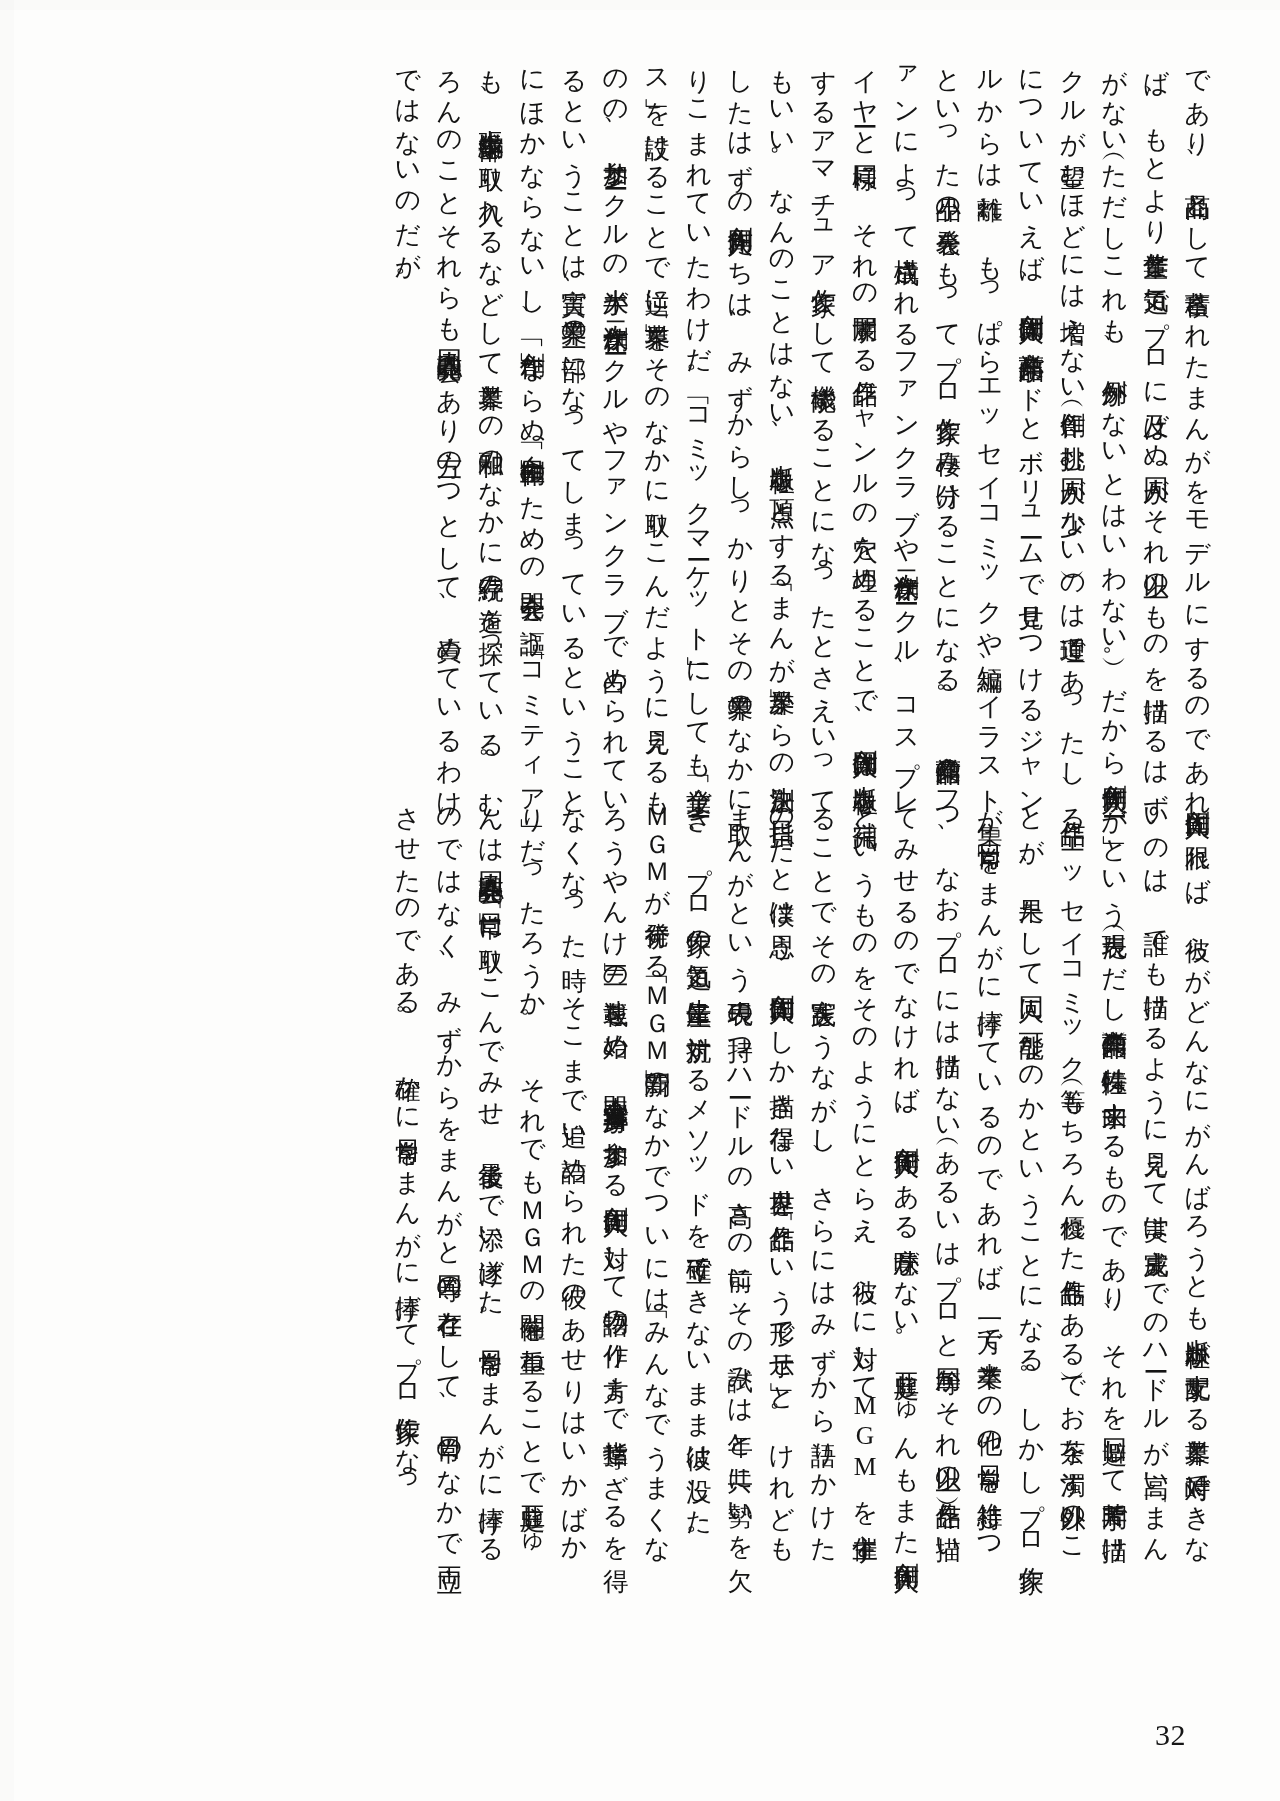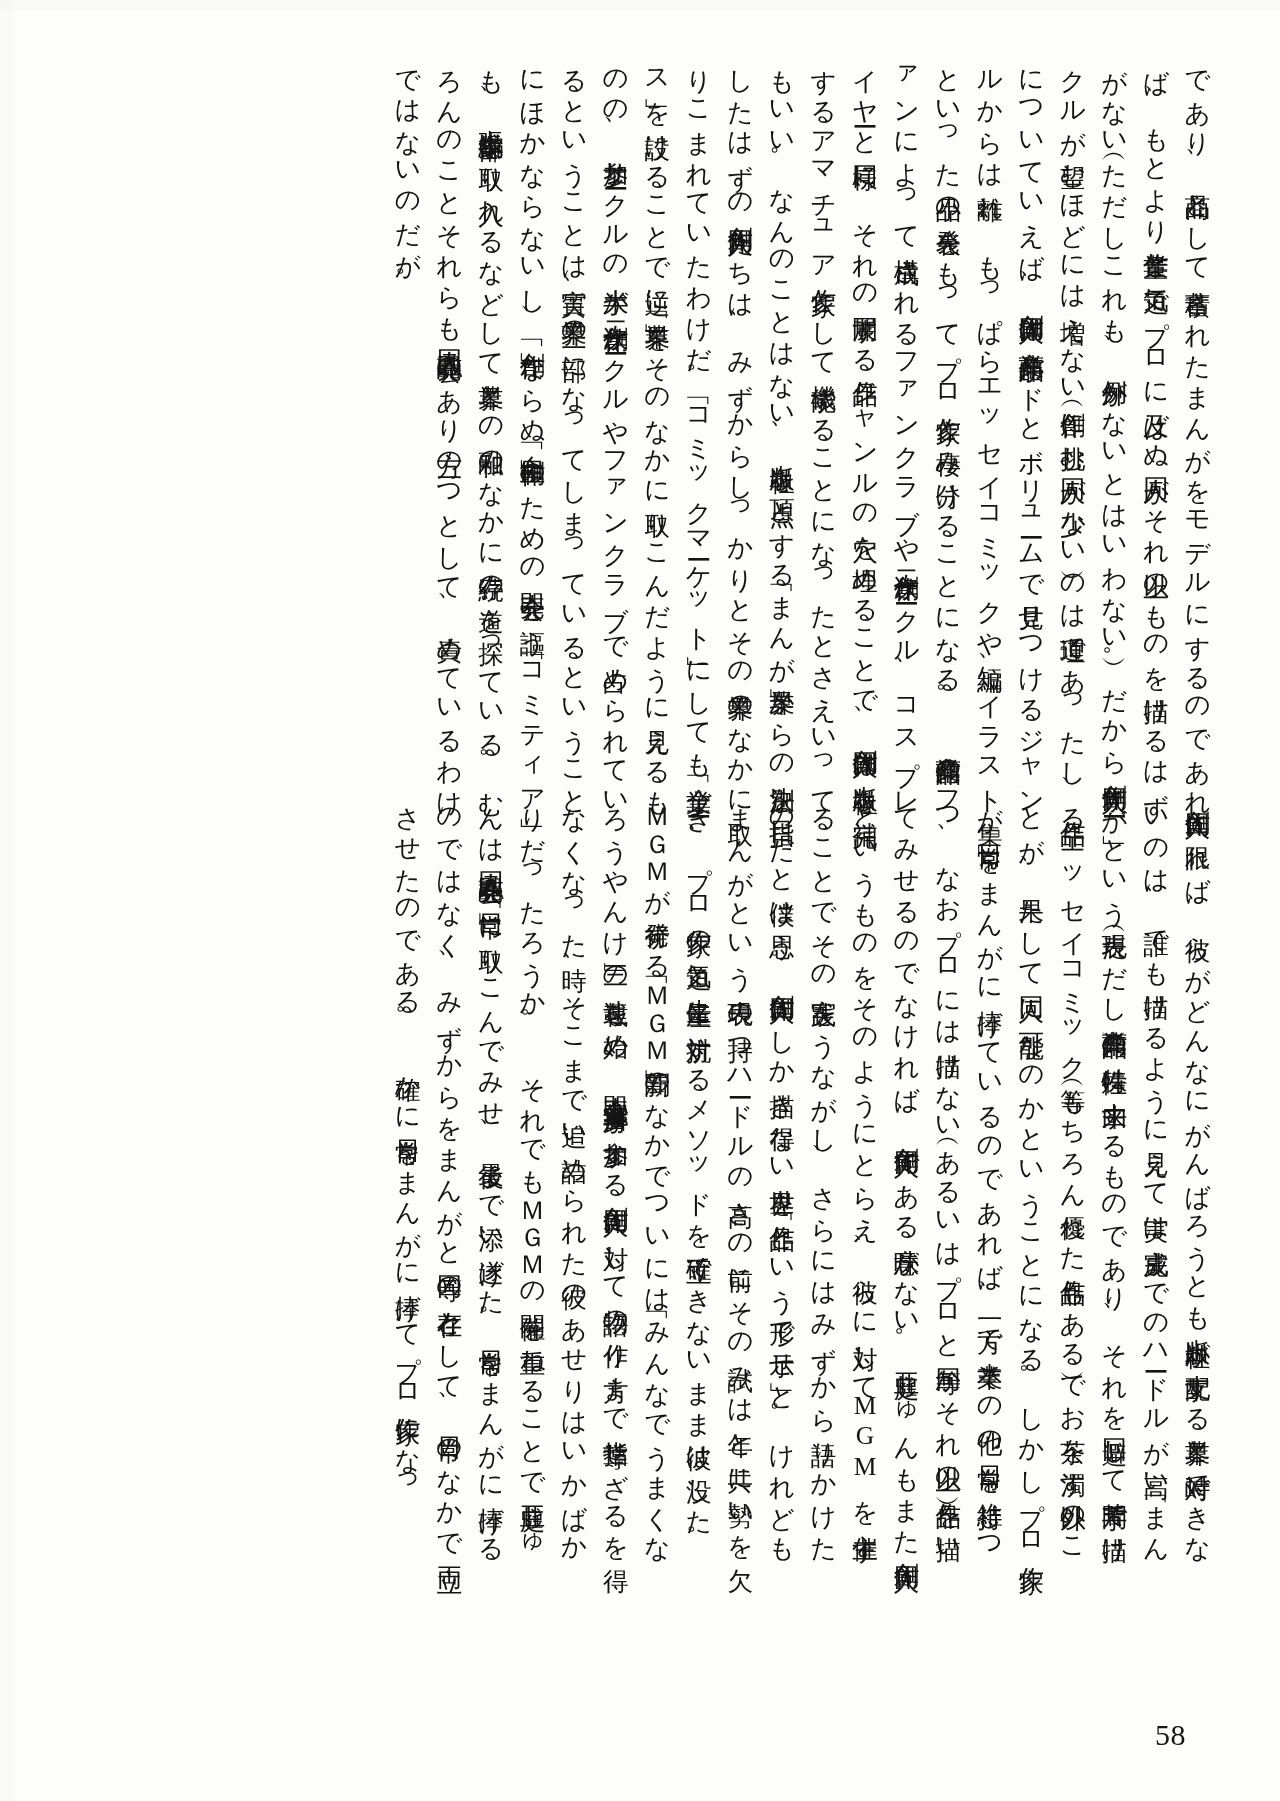--- a/index.html
+++ b/index.html
@@ -91,15 +91,15 @@
   <div class="edge-tint" id="tint-top"></div>
 
   <div class="text-area" id="block-upper">
     <p class="para no-indent">であり、商品として蓄積されたまんがをモデルにするのであれば、もとより作業量と気迫でプロに及ばぬ同人がそれ以上のものを描けるはずがない（ただしこれも、例外がないとはいわない）。だから創作同人サークルが望むほどには増えない（創作に挑む同人が少ない）のは道理であったし、作品についていえば、創作同人は商業作品がドとボリュームで見せつけるジャンルからは離れ、もっぱらエッセイコミックや短編、イラスト集といった小品の発表をもってプロ作家と棲み分けることになる。　商業作品のファンによって構成されるファンクラブや二次創作サークル、コスプレイヤーと同様に、それの展開する作品ジャンルの穴を埋めることで、創作同人は出版社を補完するアマチュア作家として機能することになったとさえいってもいい。なんのことはない、出版社を頂点とする「まんが業界」からの決別を目指したはずの創作同人たちは、みずからしっかりとその業界のなかに取りこまれていたわけだ。「コミックマーケット」にしても「企業ブース」を設けることで逆に「業界」をそのなかに取りこんだように見えるものの、参加サークルの大半が二次創作サークルやファンクラブで占められているということは実質、業界の一部になってしまっているということにほかならないし、「創作」ならぬ「自主制作」のための即売会を謳う「コミティア」も、出張編集部を取り入れるなどして業界との融和のなかに存続の道を探っている。むろんのことそれらも同人誌即売会のあり方の一つとして、責めているわけではないのだが。</p>
   </div>
 
   <div class="text-area" id="block-lower">
     <p class="para no-indent">創作同人に限れば、彼らがどんなにがんばろうとも出版社が支配する業界と対峙できないのは、誰でも描けるように見えて実は完成までのハードルが高い「まんが」という表現（ただし商業作品）の特殊性に由来するものであり、それを回避して片手間で描けるエッセイコミック等（もちろん優れた作品もある）でお茶を濁す以外のことが、果たして同人に可能なのかということになる。しかしプロ作家が「日常」をまんがに捧げているのであれば、一方で本業その他の日常を維持しつつ、なおプロには描けない（あるいはプロと同等かそれ以上の）作品を描いてみせるのでなければ、創作同人である意味がない。亜庭じゅんもまた創作同人というものをそのようにとらえ、彼らに対してMGMを主催することでその実践をうながし、さらにはみずから語りかけたのだと僕は思う。創作同人にしか描き得ない世界を「作品という形で示せ」と。けれどもまんがという表現の持つハードルの高さの前にその試みは年と共に勢いを欠き、プロ作家の気迫と生産量に対抗するメソッドを確立できないまま彼は没した。ＭＧＭが発行する「ＭＧＭ新聞」のなかでついには「みんなでうまくなろうやんけ三」の連載を始め、即売会主催者自身が参加する創作同人に対して物語の作り方まで指導せざるを得なくなった時、そこまで追い詰められた彼のあせりはいかばかりだったろうか。　それでもＭＧＭの開催を重ねることで亜庭じゅんは同人誌即売会を「日常」に取りこんでみせ、最後まで添い遂げた。日常をまんがに捧げるのではなく、みずからをまんがと同等の存在として、日常のなかで両立させたのである。　確かに日常をまんがに捧げてプロ作家になっ</p>
   </div>
 
-  <div id="folio">58</div>
+  <div id="folio">32</div>
 
 </div>
 
 </body></html>

